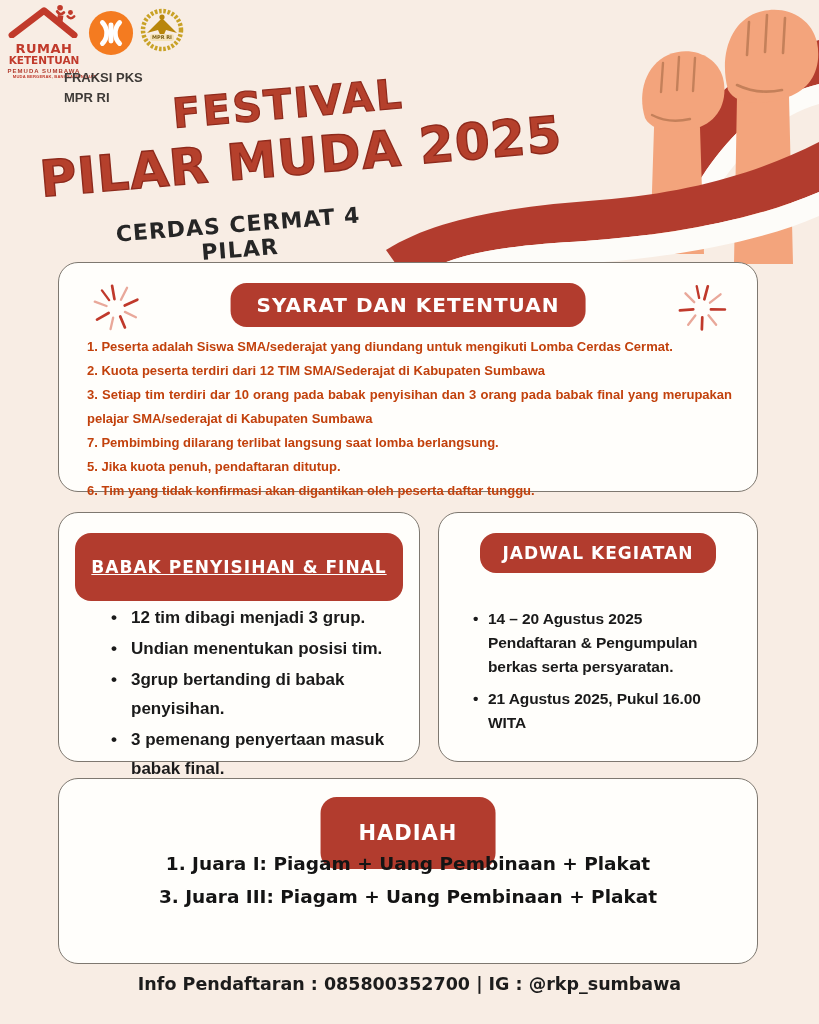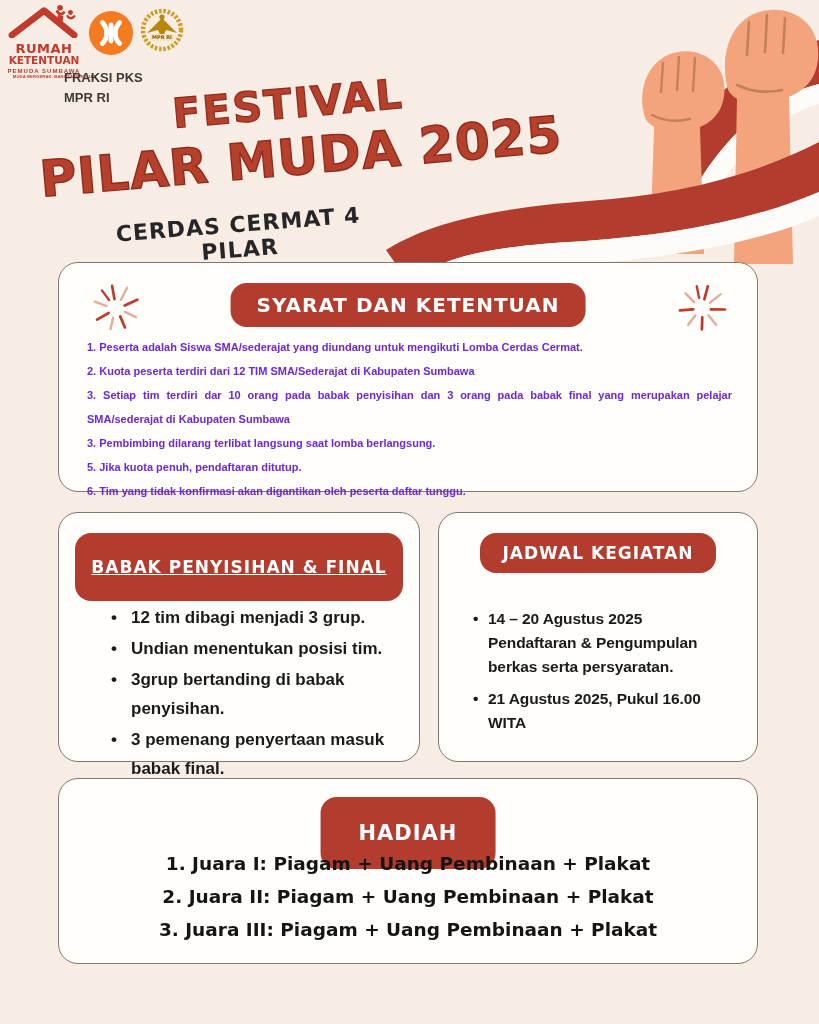--- a/index.html
+++ b/index.html
@@ -41,21 +41,21 @@
     border-radius:16px;letter-spacing:1px;white-space:nowrap;box-sizing:border-box;}
   .pill-syarat{position:absolute;top:20px;left:50%;transform:translateX(-50%);font-size:20px;padding:10px 26px;}
   .pill-babak{margin:20px auto 0;width:fit-content;font-size:17px;padding:24px 16px;text-decoration:underline;}
   .pill-jadwal{margin:20px auto 0;width:fit-content;font-size:17px;padding:10px 22px;}
   .pill-hadiah{position:absolute;top:18px;left:50%;transform:translateX(-50%);font-size:21px;padding:24px 38px;}
 
   .fw{position:absolute;top:18px;}
   .fw-left{left:30px;}
   .fw-right{right:28px;}
 
-  .syarat-list{position:absolute;top:72px;left:28px;right:25px;font-size:11px;font-weight:bold;color:#6d28d9;
+  .syarat-list{position:absolute;top:72px;left:28px;right:25px;font-size:13px;font-weight:bold;color:#c2410c;
     line-height:24px;text-align:justify;}
   .bullet-list{list-style:none;margin:16px;padding:0;font-weight:bold;color:#1A1A1A;}
   .bullet-list li{position:relative;}
   .bullet-list li::before{content:"\2022";position:absolute;left:0;top:0;}
   .babak-list{position:absolute;top:74px;left:36px;right:18px;font-size:17px;line-height:29px;}
   .babak-list li{padding-left:20px;margin-bottom:2px;}
   .jadwal-list{position:absolute;top:78px;left:18px;right:10px;font-size:15.5px;line-height:24px;letter-spacing:-.1px;}
   .jadwal-list li{padding-left:15px;margin-bottom:8px;}
   .hadiah-list{position:absolute;top:68px;left:20px;right:20px;text-align:center;
     font-family:"DejaVu Sans",sans-serif;font-weight:bold;font-size:18.5px;line-height:33px;color:#141414;}
@@ -161,21 +161,21 @@
         <path d="M25,40 L20,52" stroke="#E9A89A" stroke-width="2.6"></path>
         <path d="M21,34 L7,39" stroke="#C0392B" stroke-width="3"></path>
         <path d="M20,26 L8,19" stroke="#E9A89A" stroke-width="2.6"></path>
         <path d="M24,20 L18,8" stroke="#C0392B" stroke-width="2.6"></path>
       </g>
     </svg>
     <div class="syarat-list">
       <div>1. Peserta adalah Siswa SMA/sederajat yang diundang untuk mengikuti Lomba Cerdas Cermat.</div>
       <div>2.  Kuota peserta terdiri dari 12 TIM SMA/Sederajat di Kabupaten Sumbawa</div>
       <div>3.  Setiap tim terdiri dar 10 orang pada babak penyisihan dan 3 orang pada babak final yang merupakan pelajar SMA/sederajat di Kabupaten Sumbawa</div>
-      <div>3.  Pembimbing dilarang terlibat langsung saat lomba berlangsung.</div>
+      <div>7.  Pembimbing dilarang terlibat langsung saat lomba berlangsung.</div>
       <div>5.  Jika kuota penuh, pendaftaran ditutup.</div>
       <div>6.  Tim yang tidak konfirmasi akan digantikan oleh peserta daftar tunggu.</div>
     </div>
   </div>
 
   <div class="card card-babak">
     <div class="pill pill-babak">BABAK PENYISIHAN &amp; FINAL</div>
     <ul class="bullet-list babak-list">
       <li>12 tim dibagi menjadi 3 grup.</li>
       <li>Undian menentukan posisi tim.</li>
@@ -189,19 +189,19 @@
     <ul class="bullet-list jadwal-list">
       <li>14 – 20 Agustus 2025 Pendaftaran &amp; Pengumpulan berkas serta persyaratan.</li>
       <li>21 Agustus 2025, Pukul 16.00 WITA</li>
     </ul>
   </div>
 
   <div class="card card-hadiah">
     <div class="pill pill-hadiah">HADIAH</div>
     <div class="hadiah-list">
       <div>1. Juara I: Piagam + Uang Pembinaan + Plakat</div>
-      <div>2. Juara II: Piagam + Uang Pembinaan + Plakat</div>
       <div>3. Juara III: Piagam + Uang Pembinaan + Plakat</div>
     </div>
   </div>
 
+  <div class="footer-info">Info Pendaftaran : 085800352700 | IG : @rkp_sumbawa</div>
 
 </div>
 
 </body></html>

